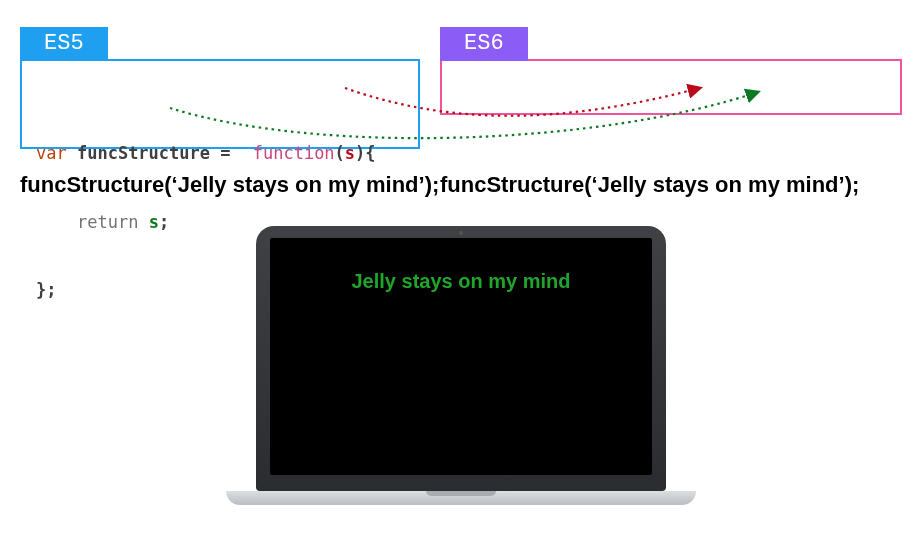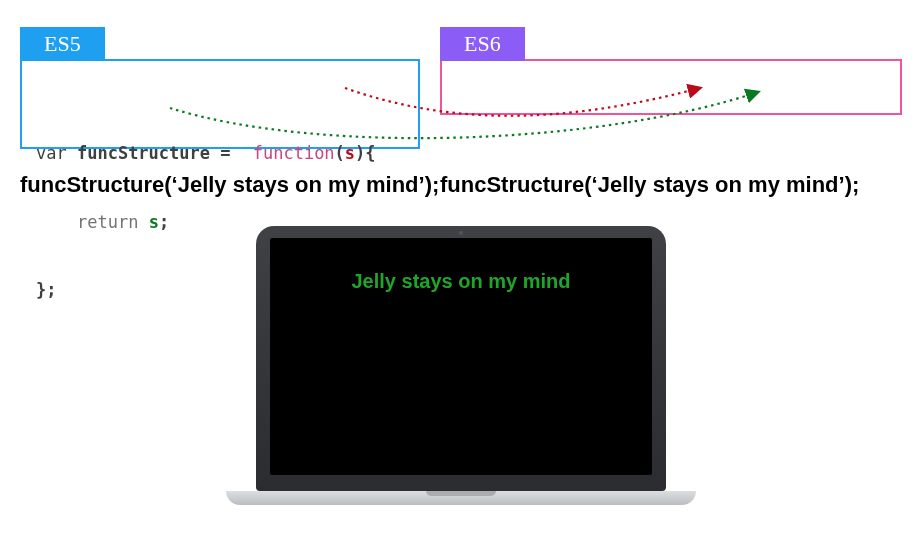--- a/index.html
+++ b/index.html
@@ -22,31 +22,31 @@
     white-space: pre;
   }
   .panel-tab {
     position: absolute;
     top: -34px;
     left: -2px;
     height: 34px;
     padding: 0 24px;
     display: flex;
     align-items: center;
-    font-family: Liberation Serif, serif;
+    font-family: Liberation Mono, monospace;
     font-size: 22px;
     font-weight: 500;
     color: #fff;
   }
   .es5-panel { left: 20px; top: 59px; width: 400px; height: 90px; border-color: #1e9ff0; }
   .es5-tab  { background: #1e9ff0; }
   .es6-panel { left: 440px; top: 59px; width: 462px; height: 56px; border-color: #f0549b; }
   .es6-tab  { background: #8b5cf6; }
 
-  .tok-kw   { color: #404040; }
+  .tok-kw   { color: #c2410c; }
   .tok-kw2  { color: #737373; }
   .tok-func { color: #c9457b; margin-left: 12px; }
   .tok-par  { color: #bb0b1a; font-weight: 700; }
   .tok-par2 { color: #0a7a22; font-weight: 700; }
   .tok-plain{ color: #404040; font-weight: bold; }
 
   .call-line {
     position: absolute;
     font-family: "Helvetica Neue", Helvetica, Arial, sans-serif;
     font-size: 22px;

